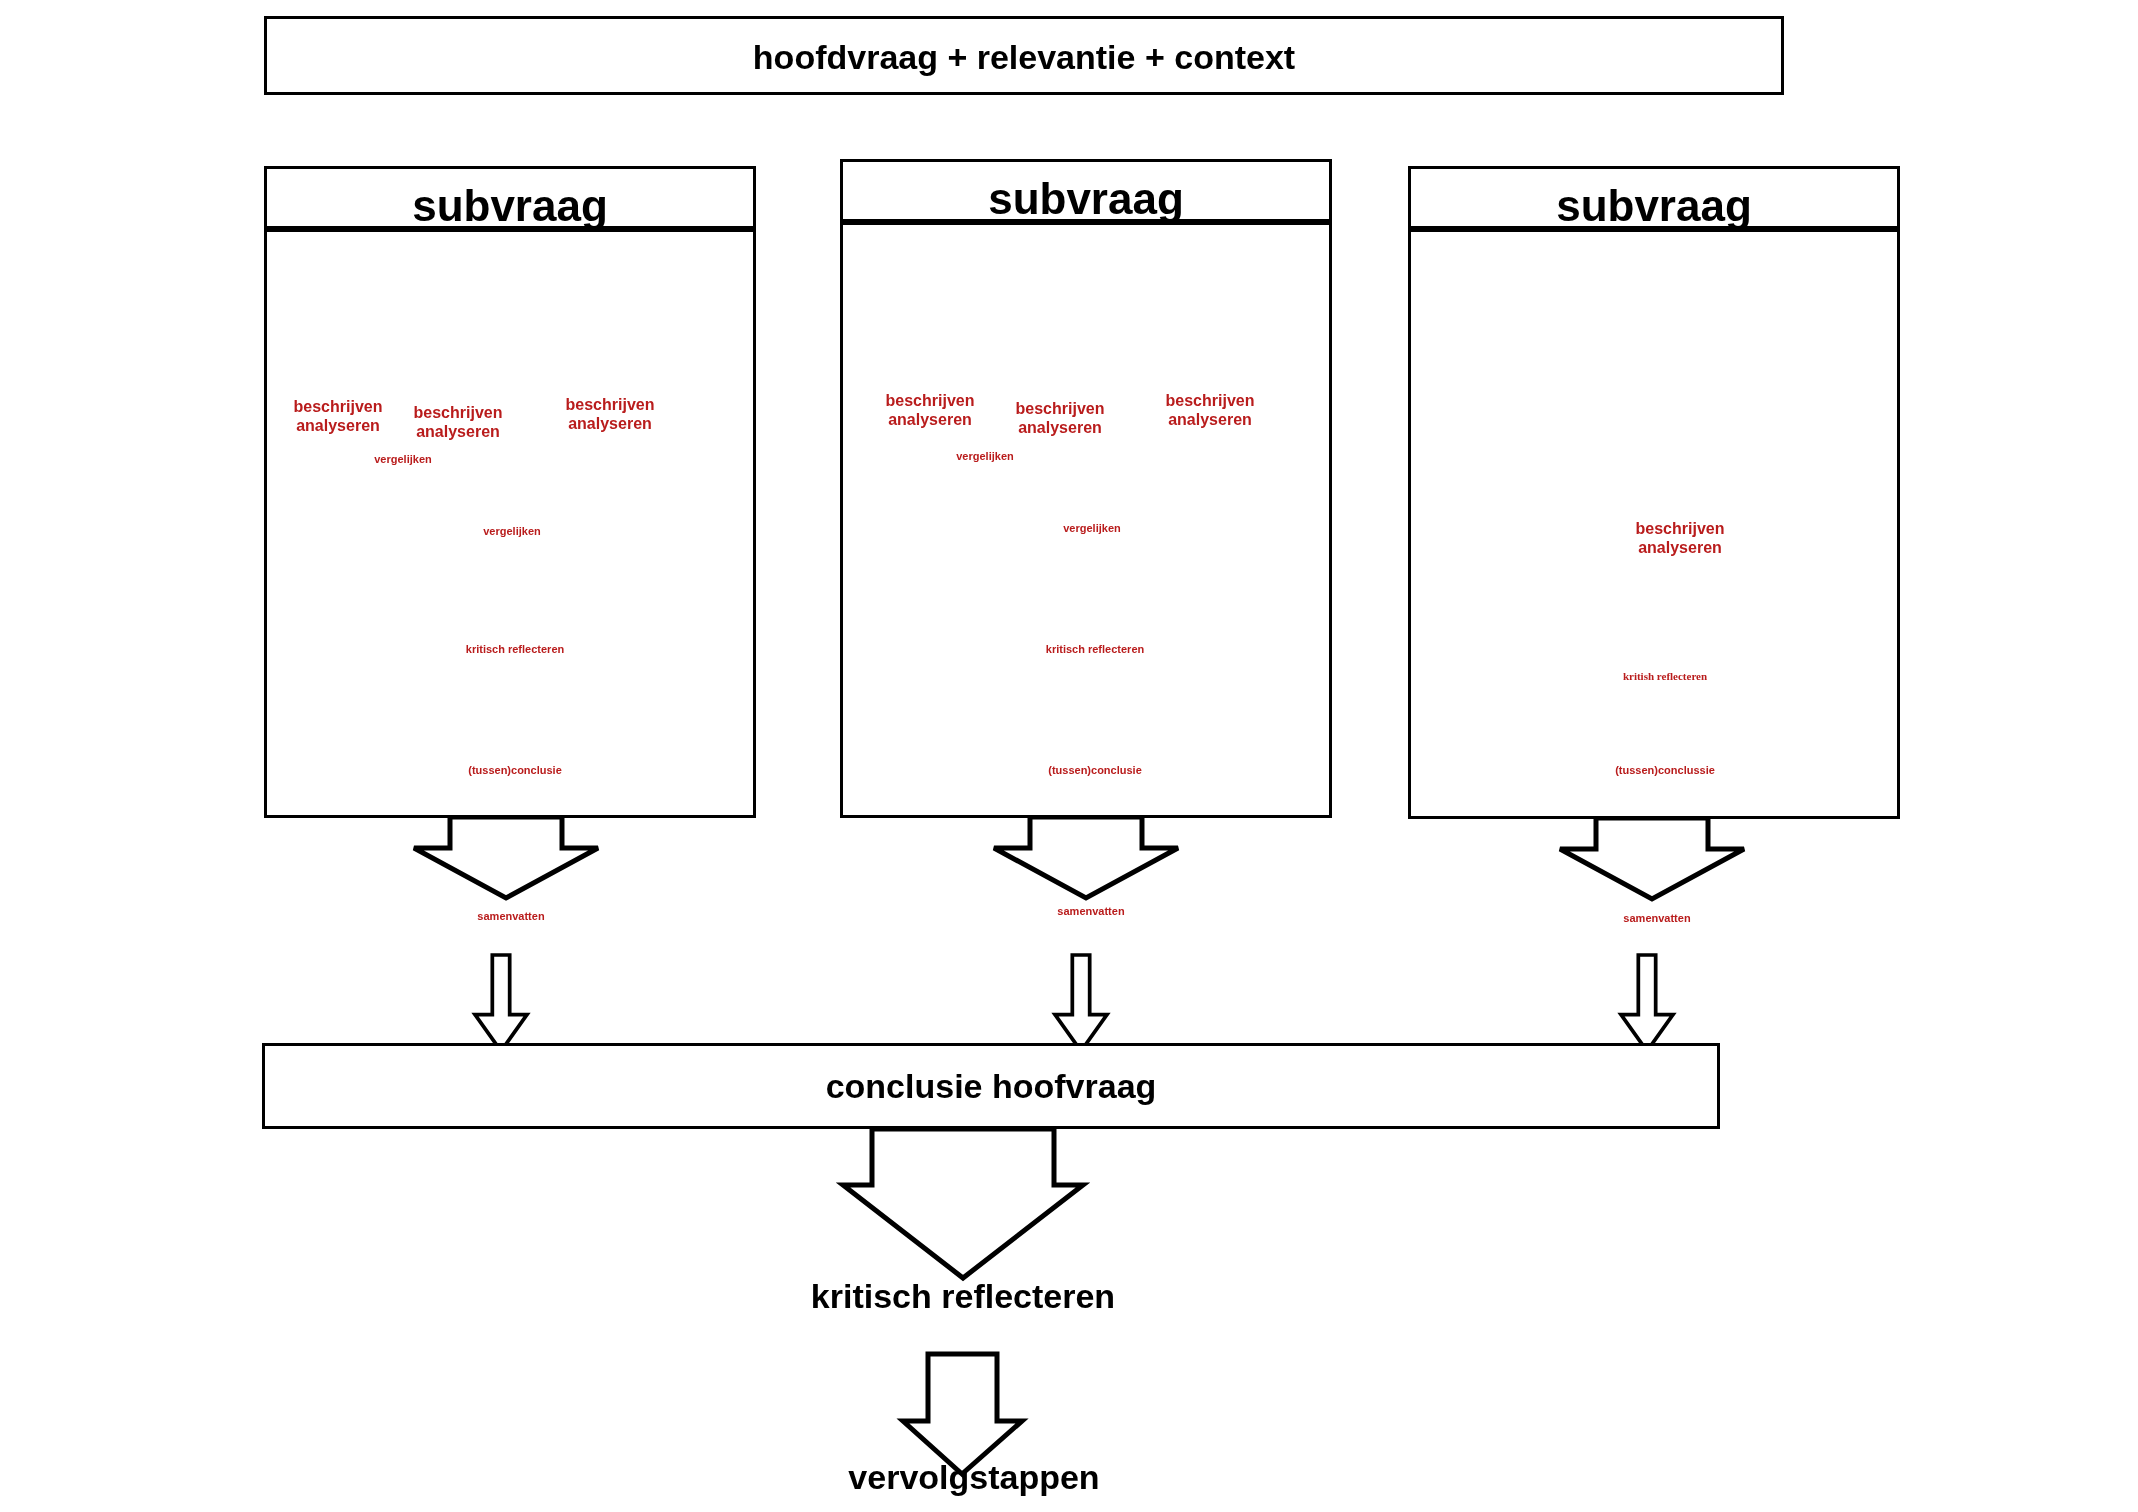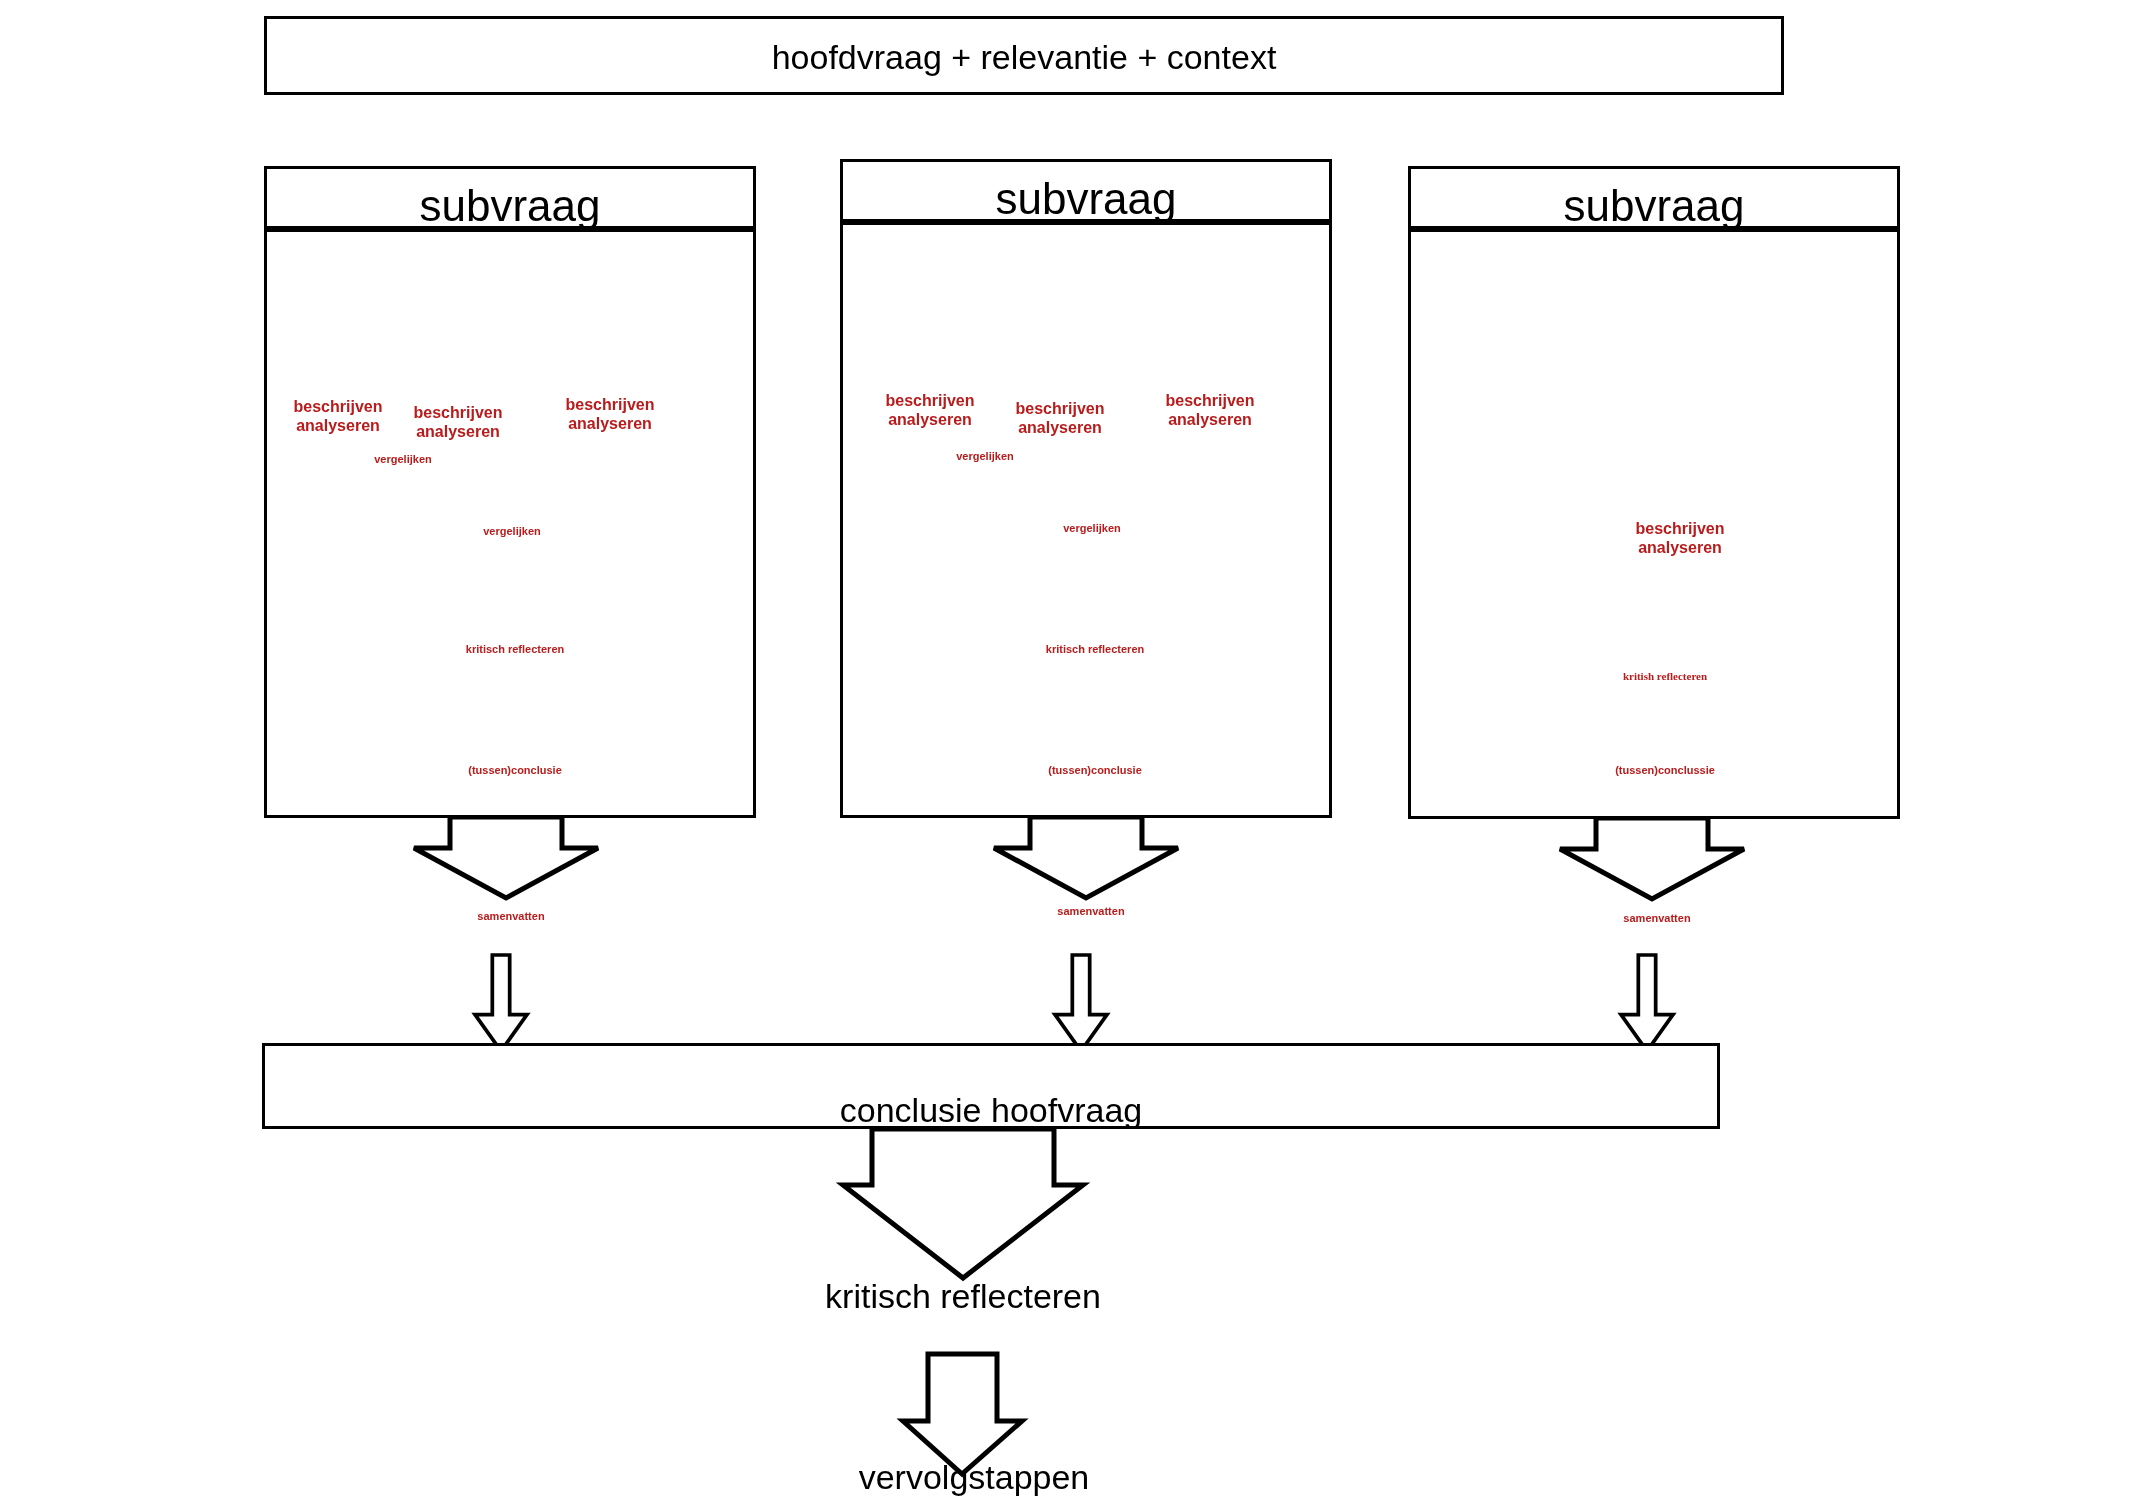--- a/index.html
+++ b/index.html
@@ -3,21 +3,21 @@
 <meta charset="utf-8">
 <style>
   html,body{margin:0;padding:0;background:#ffffff;}
   body{width:2138px;height:1512px;position:relative;overflow:hidden;
        font-family:"Liberation Sans","DejaVu Sans",sans-serif;color:#000;}
   .canvas{position:absolute;left:0;top:0;width:2138px;height:1512px;}
   svg.layer{position:absolute;left:0;top:0;width:2138px;height:1512px;}
 
   .box{position:absolute;border:3px solid #000;background:#fff;box-sizing:border-box;}
   .title-text{
-    position:absolute;text-align:center;font-weight:normal;color:#000;
+    position:absolute;text-align:center;font-weight:bold;color:#000;
     white-space:nowrap;
   }
   .label{
     position:absolute;text-align:center;font-weight:bold;color:#b91c1c;
     line-height:1.18;
   }
   .hdr{ font-size:44px; }
   .bigcap{ font-size:34px; }
   .small{ font-size:16px; }
   .tiny{ font-size:11px; }
@@ -179,21 +179,21 @@
 
   <div class="box" style="left:840px;top:159px;width:492px;height:63px;"></div>
   <div class="title-text hdr" style="left:840px;top:174px;width:492px;">subvraag</div>
   <div class="box" style="left:840px;top:222px;width:492px;height:596px;"></div>
 
   <div class="box" style="left:1408px;top:166px;width:492px;height:63px;"></div>
   <div class="title-text hdr" style="left:1408px;top:181px;width:492px;">subvraag</div>
   <div class="box" style="left:1408px;top:229px;width:492px;height:590px;"></div>
 
   <div class="box" style="left:262px;top:1043px;width:1458px;height:86px;"></div>
-  <div class="title-text bigcap" style="left:262px;top:1091px;width:1458px;">conclusie hoofvraag</div>
+  <div class="title-text bigcap" style="left:262px;top:1067px;width:1458px;">conclusie hoofvraag</div>
 
   <div class="label small" style="left:258px;top:398px;width:160px;">
     <span>beschrijven</span><br>
     <span>analyseren</span>
   </div>
   <div class="label small" style="left:378px;top:404px;width:160px;">
     <span>beschrijven</span><br>
     <span>analyseren</span>
   </div>
   <div class="label small" style="left:530px;top:396px;width:160px;">

